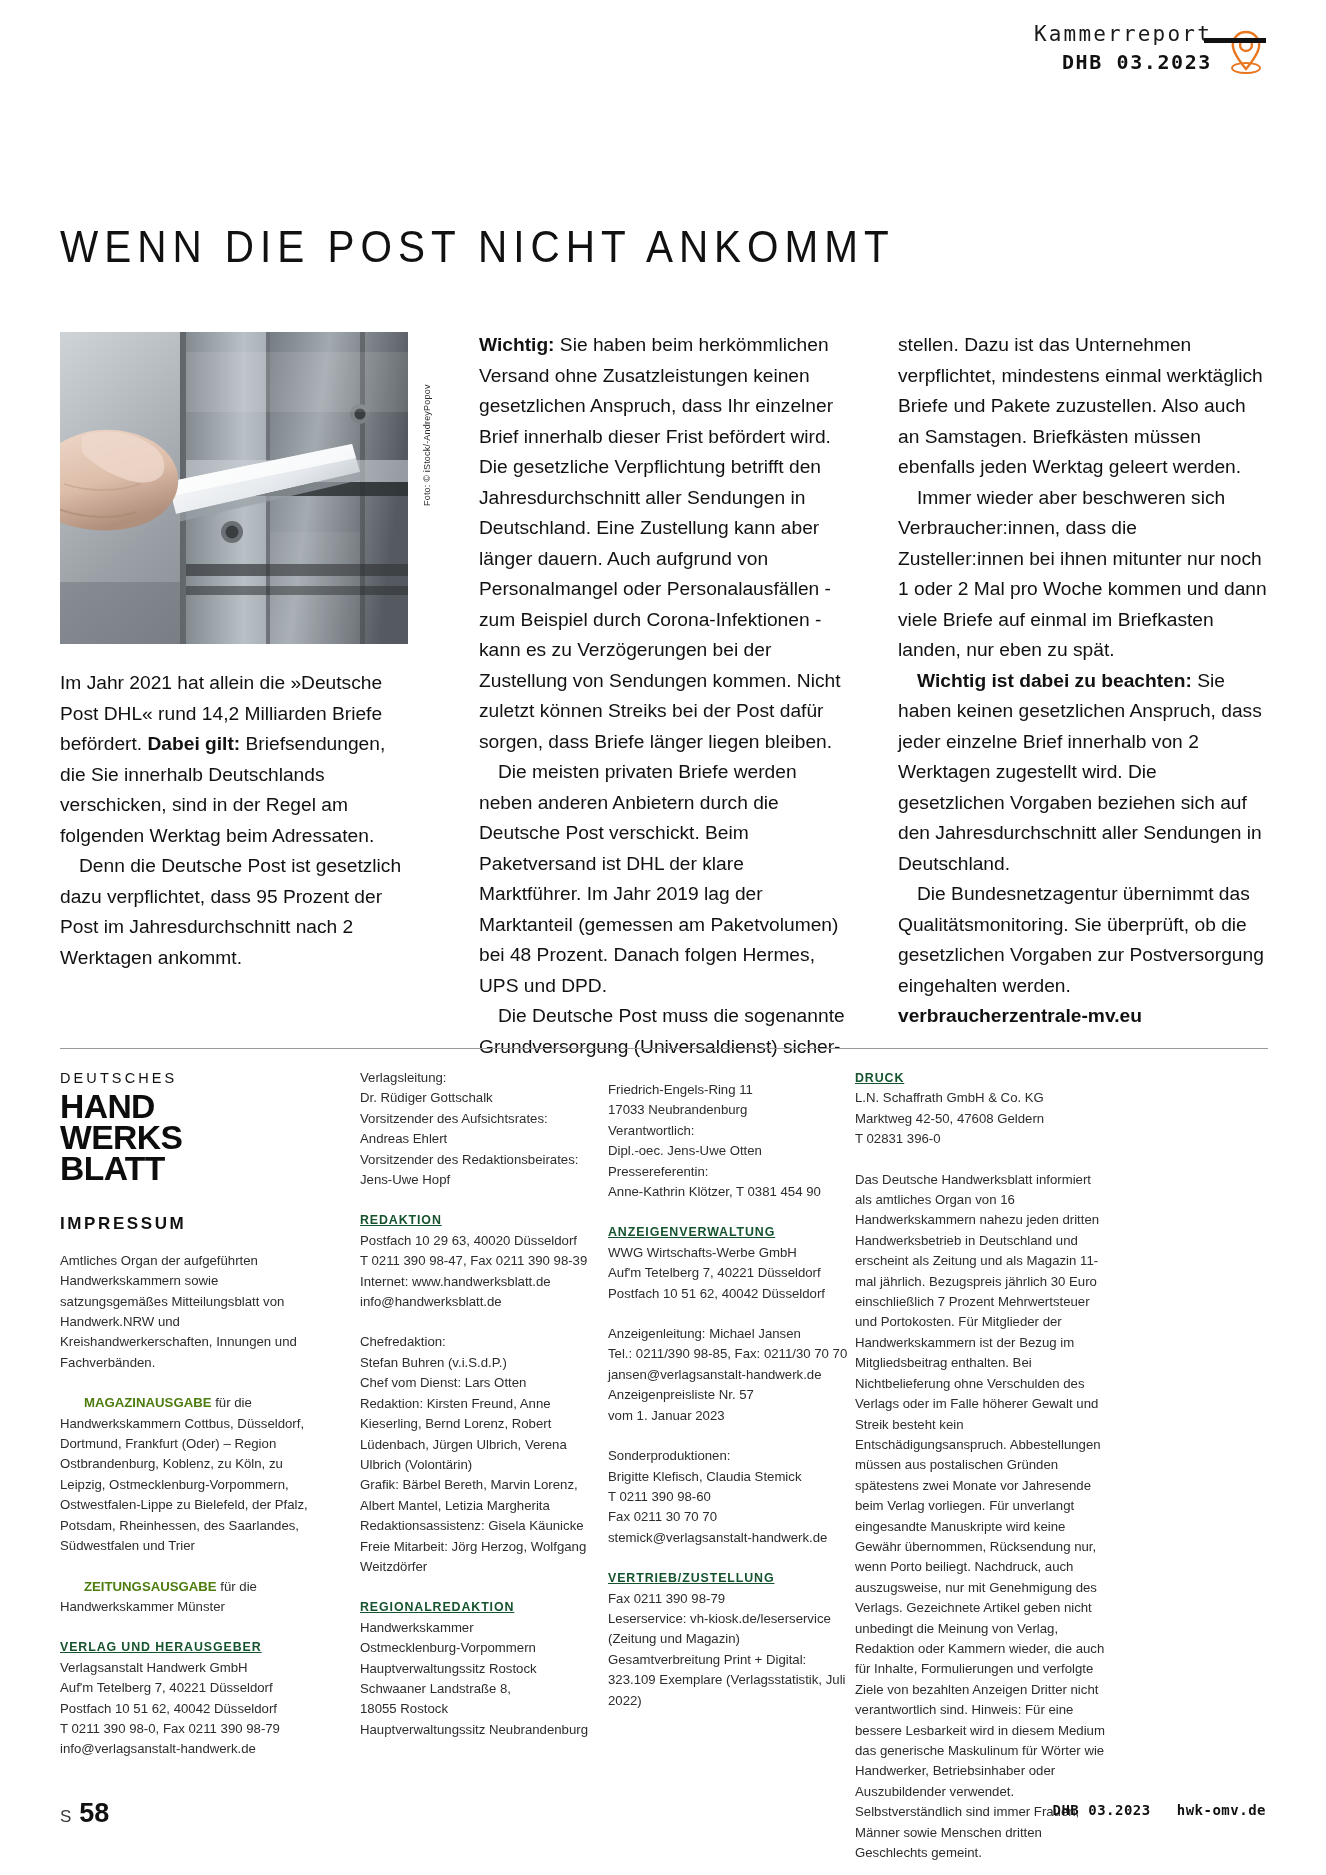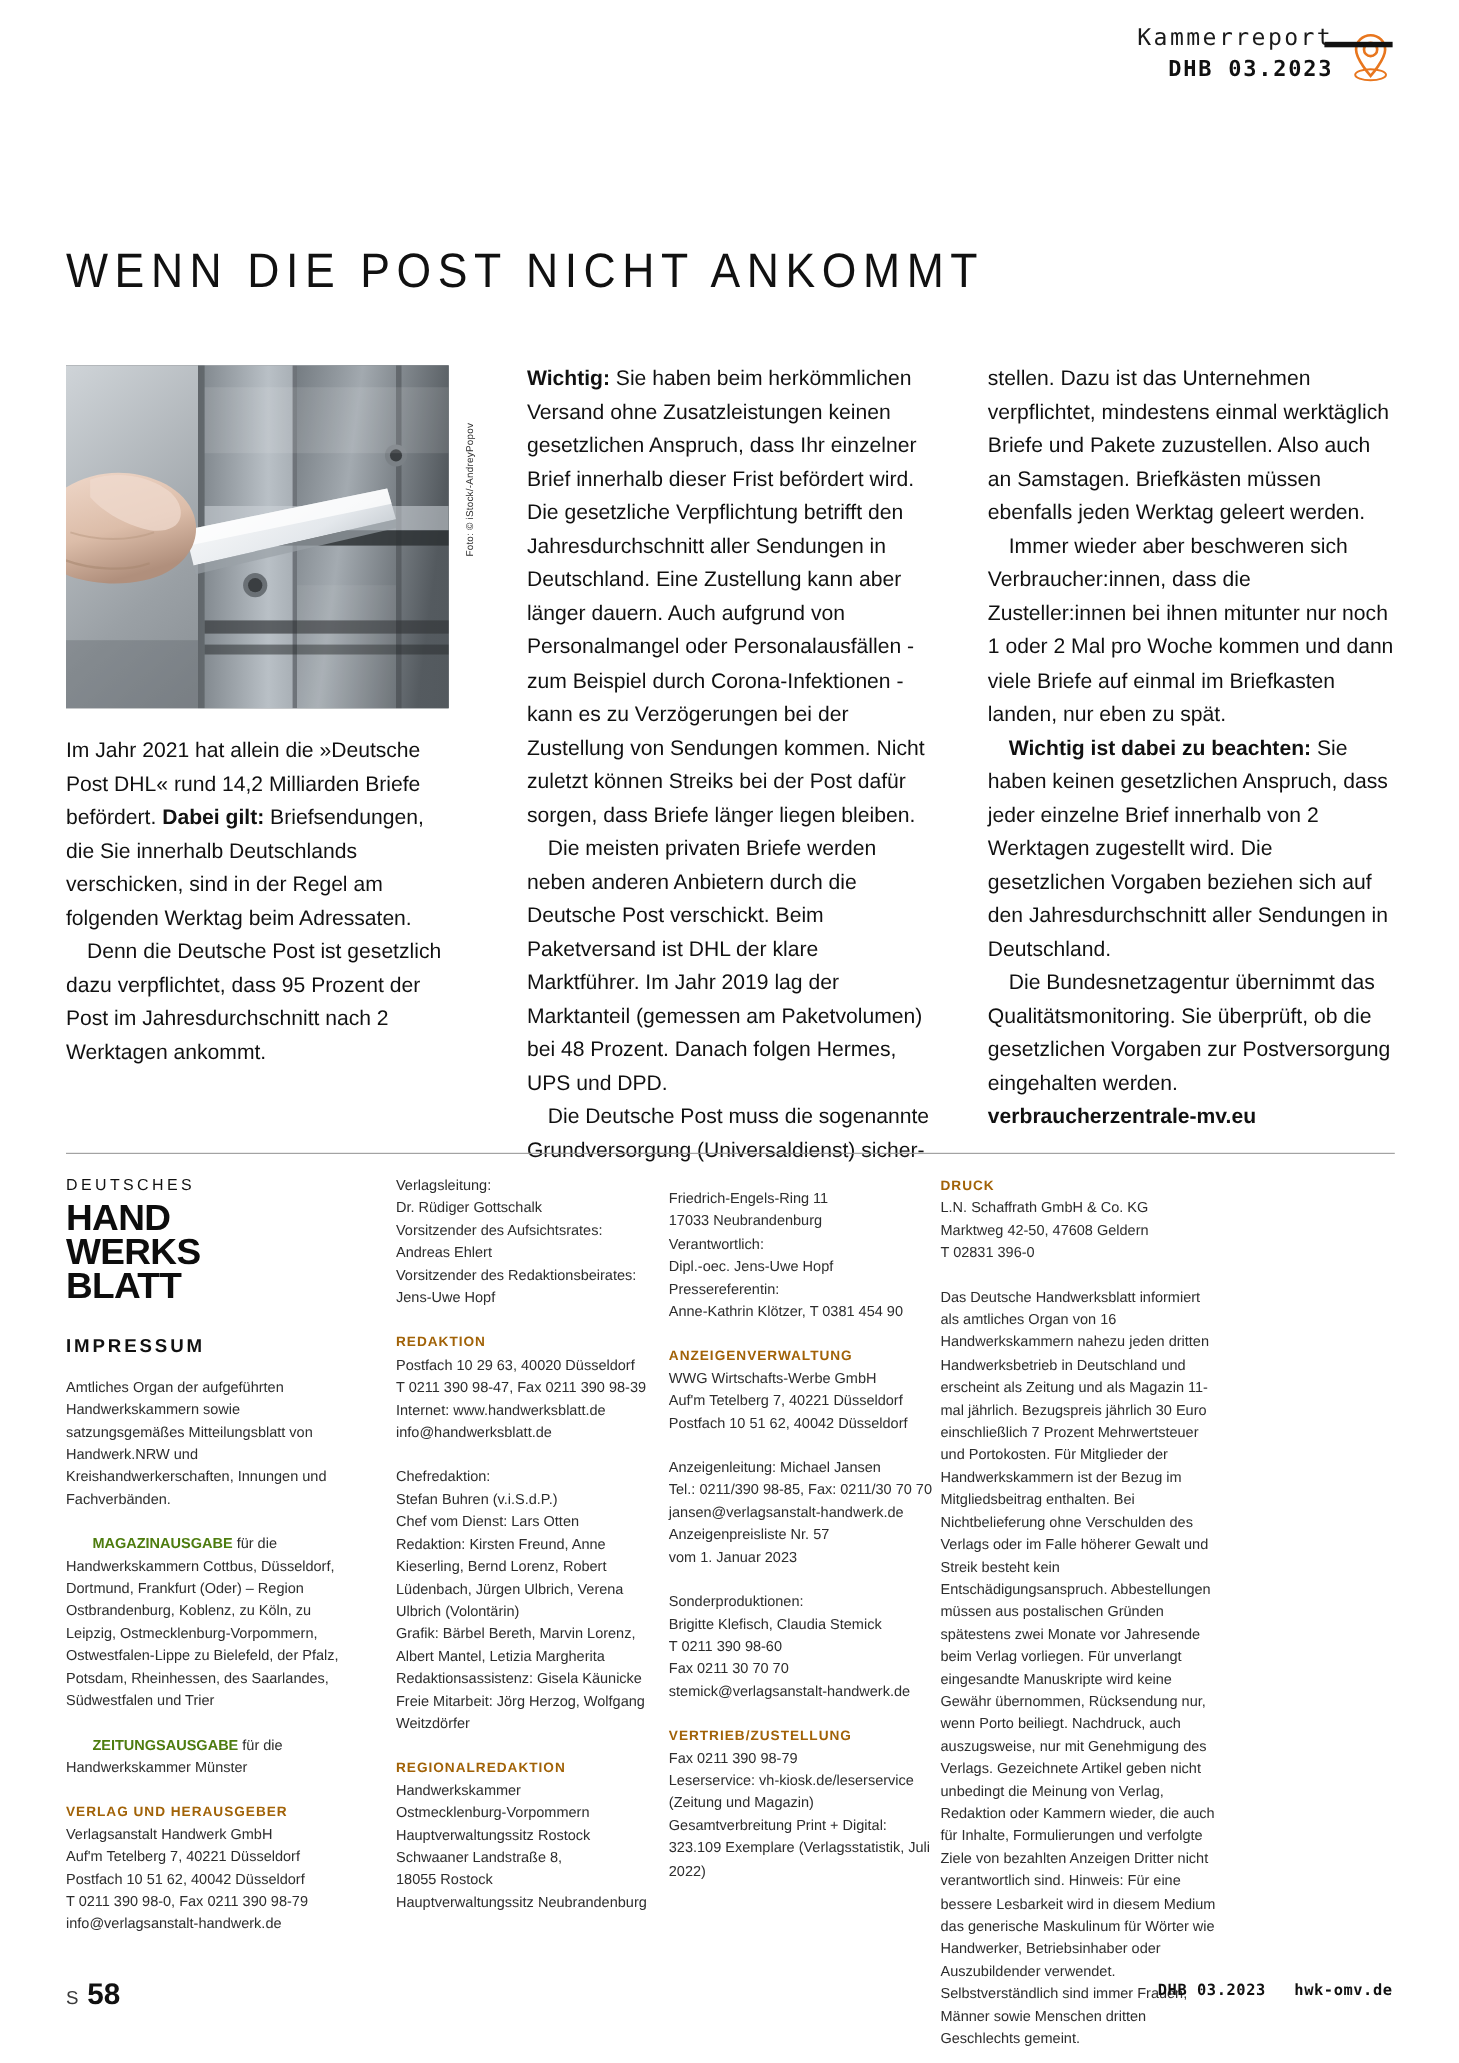--- a/index.html
+++ b/index.html
@@ -70,21 +70,21 @@
   .ic{position:absolute;top:0;
       font-family:"Liberation Sans Narrow","Liberation Sans", sans-serif;
       font-size:13.2px;line-height:20.4px;color:#2d2d2d;}
   .ic1{left:0;width:252px;}
   .ic2{left:300px;width:250px;}
   .ic3{left:548px;width:248px;margin-top:12px;}
   .ic4{left:795px;width:250px;}
   .ic p{margin:0;}
   .ic .gap{height:20px;}
   .ic .hd{
-    font-weight:700;color:#a16207;letter-spacing:.9px;font-size:12.4px;
+    font-weight:700;color:#14532d;letter-spacing:.9px;font-size:12.4px;text-decoration:underline;
   }
   .ic b{font-weight:700;color:#4d7c0f;padding-left:24px;}
 
   .logo{margin-bottom:6px;}
   .logo .l-top{
     font-family:"Liberation Sans Narrow","Liberation Sans", sans-serif;
     font-size:14.5px;letter-spacing:3.1px;color:#111;font-weight:400;margin-bottom:3px;
   }
   .logo .l-big{
     font-family:"Liberation Sans", sans-serif;
@@ -288,21 +288,21 @@
           <p>18055 Rostock</p>
           <p>Hauptverwaltungssitz Neubrandenburg</p>
         </div>
     </div>
 
     <div class="ic ic3">
       <div>
           <p>Friedrich-Engels-Ring 11</p>
           <p>17033 Neubrandenburg</p>
           <p>Verantwortlich:</p>
-          <p>Dipl.-oec. Jens-Uwe Hopf</p>
+          <p>Dipl.-oec. Jens-Uwe Otten</p>
           <p>Pressereferentin:</p>
           <p>Anne-Kathrin Klötzer, T 0381 454 90</p>
         </div>
       <div class="gap"></div>
       <p class="hd">ANZEIGENVERWALTUNG</p>
       <div>
           <p>WWG Wirtschafts-Werbe GmbH</p>
           <p>Auf'm Tetelberg 7, 40221 Düsseldorf</p>
           <p>Postfach 10 51 62, 40042 Düsseldorf</p>
         </div>

